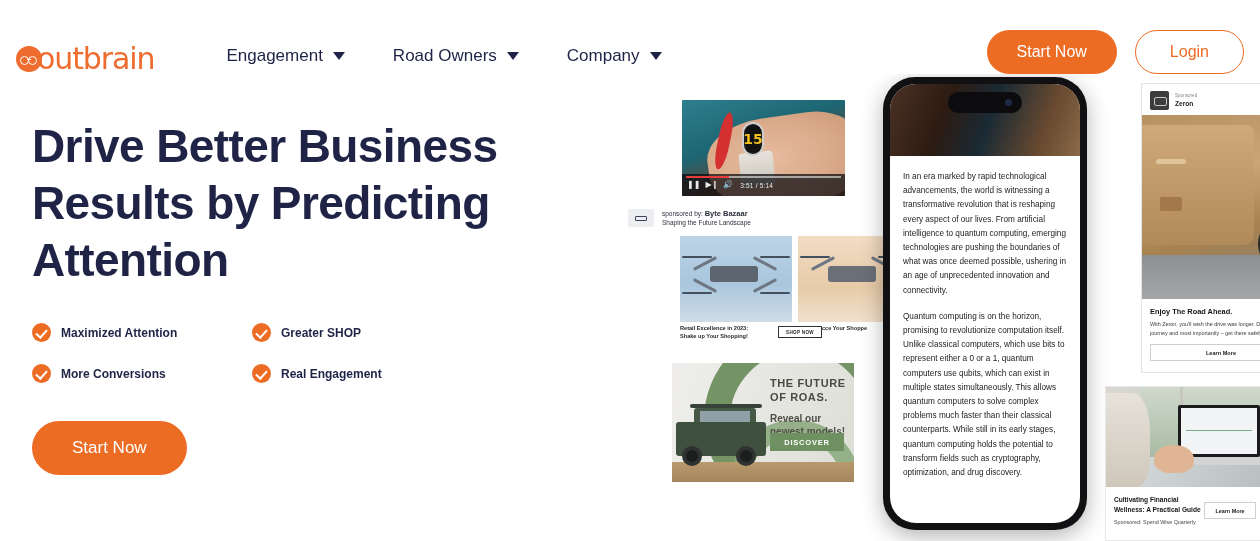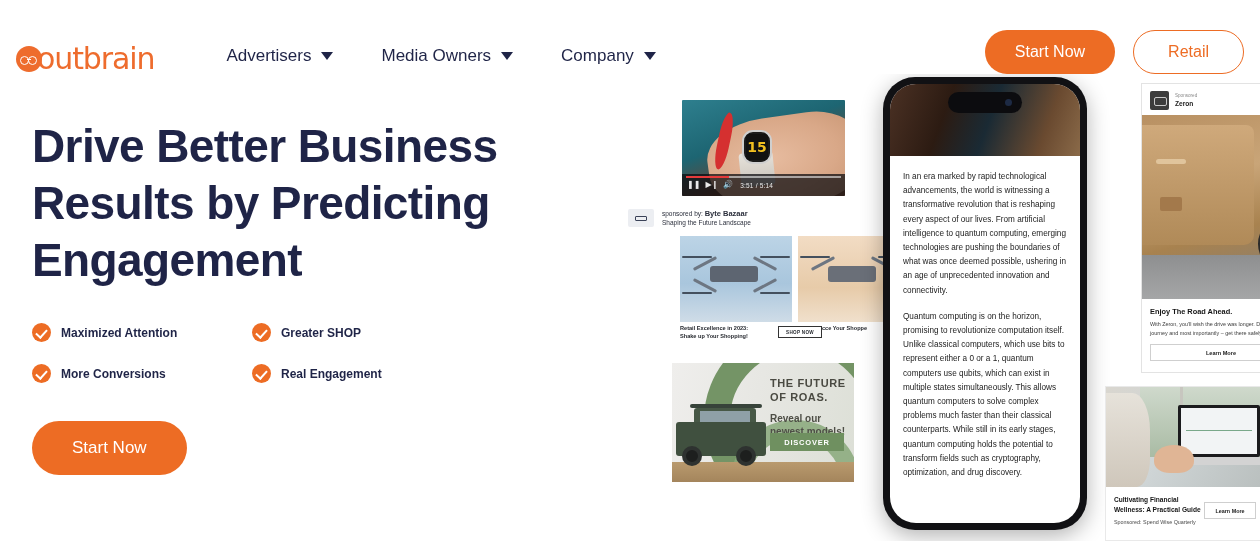--- a/index.html
+++ b/index.html
@@ -95,21 +95,21 @@
   .vc-arm {
     position:absolute; left: 26px; top: 16px; width: 150px; height: 90px;
     background: radial-gradient(ellipse at 40% 45%, #e7bca0 0%, #d9a888 55%, #c4916f 100%);
     transform: rotate(-8deg); border-radius: 40% 30% 35% 45%;
   }
   .vc-strap {
     position:absolute; left: 36px; top: 12px; width: 12px; height: 58px;
     background: #d53030; border-radius: 50%/40%; transform: rotate(12deg);
   }
   .vc-watch {
-    position:absolute; left: 60px; top: 30px; width: 30px; height: 34px;
+    position:absolute; left: 60px; top: 22px; width: 22px; height: 34px;
     background: #1b1b1b; border-radius: 11px; border: 2px solid #cfcfcf;
   }
   .vc-watch-face {
     position:absolute; inset: 2px; background: #111; border-radius: 4px;
     display:flex; align-items:center; justify-content:center;
     color: #f2c020; font-size: 14px; font-weight: bold; font-family: "DejaVu Sans", sans-serif;
   }
   .vc-band {
     position:absolute; left: 58px; top: 52px; width: 34px; height: 34px;
     background: linear-gradient(#e7e3dc,#c9c3ba); transform: rotate(-6deg); border-radius: 4px;
@@ -274,41 +274,41 @@
   <div class="header">
     <div class="logo">
       <div class="logo-mark">
           <div class="logo-bridge"></div>
         </div>
       <div class="logo-text">outbrain</div>
     </div>
 
     <div class="nav">
       <div class="nav-item">
-        <span>Advertisers</span>
+        <span>Engagement</span>
         <span class="caret"></span>
       </div>
       <div class="nav-item">
-        <span>Media Owners</span>
+        <span>Road Owners</span>
         <span class="caret"></span>
       </div>
       <div class="nav-item">
         <span>Company</span>
         <span class="caret"></span>
       </div>
     </div>
 
     <div class="header-actions">
       <button class="btn-primary">Start Now</button>
-      <button class="btn-outline">Retail</button>
+      <button class="btn-outline">Login</button>
     </div>
   </div>
 
   <div class="hero-left">
-    <h1 class="hero-title">Drive Better Business Results by Predicting Engagement</h1>
+    <h1 class="hero-title">Drive Better Business Results by Predicting Attention</h1>
 
     <div class="checks">
       <div class="check-item">
         <span class="check-circle"></span>
         <span class="check-label">Maximized Attention</span>
       </div>
       <div class="check-item">
         <span class="check-circle"></span>
         <span class="check-label">Greater SHOP</span>
       </div>

